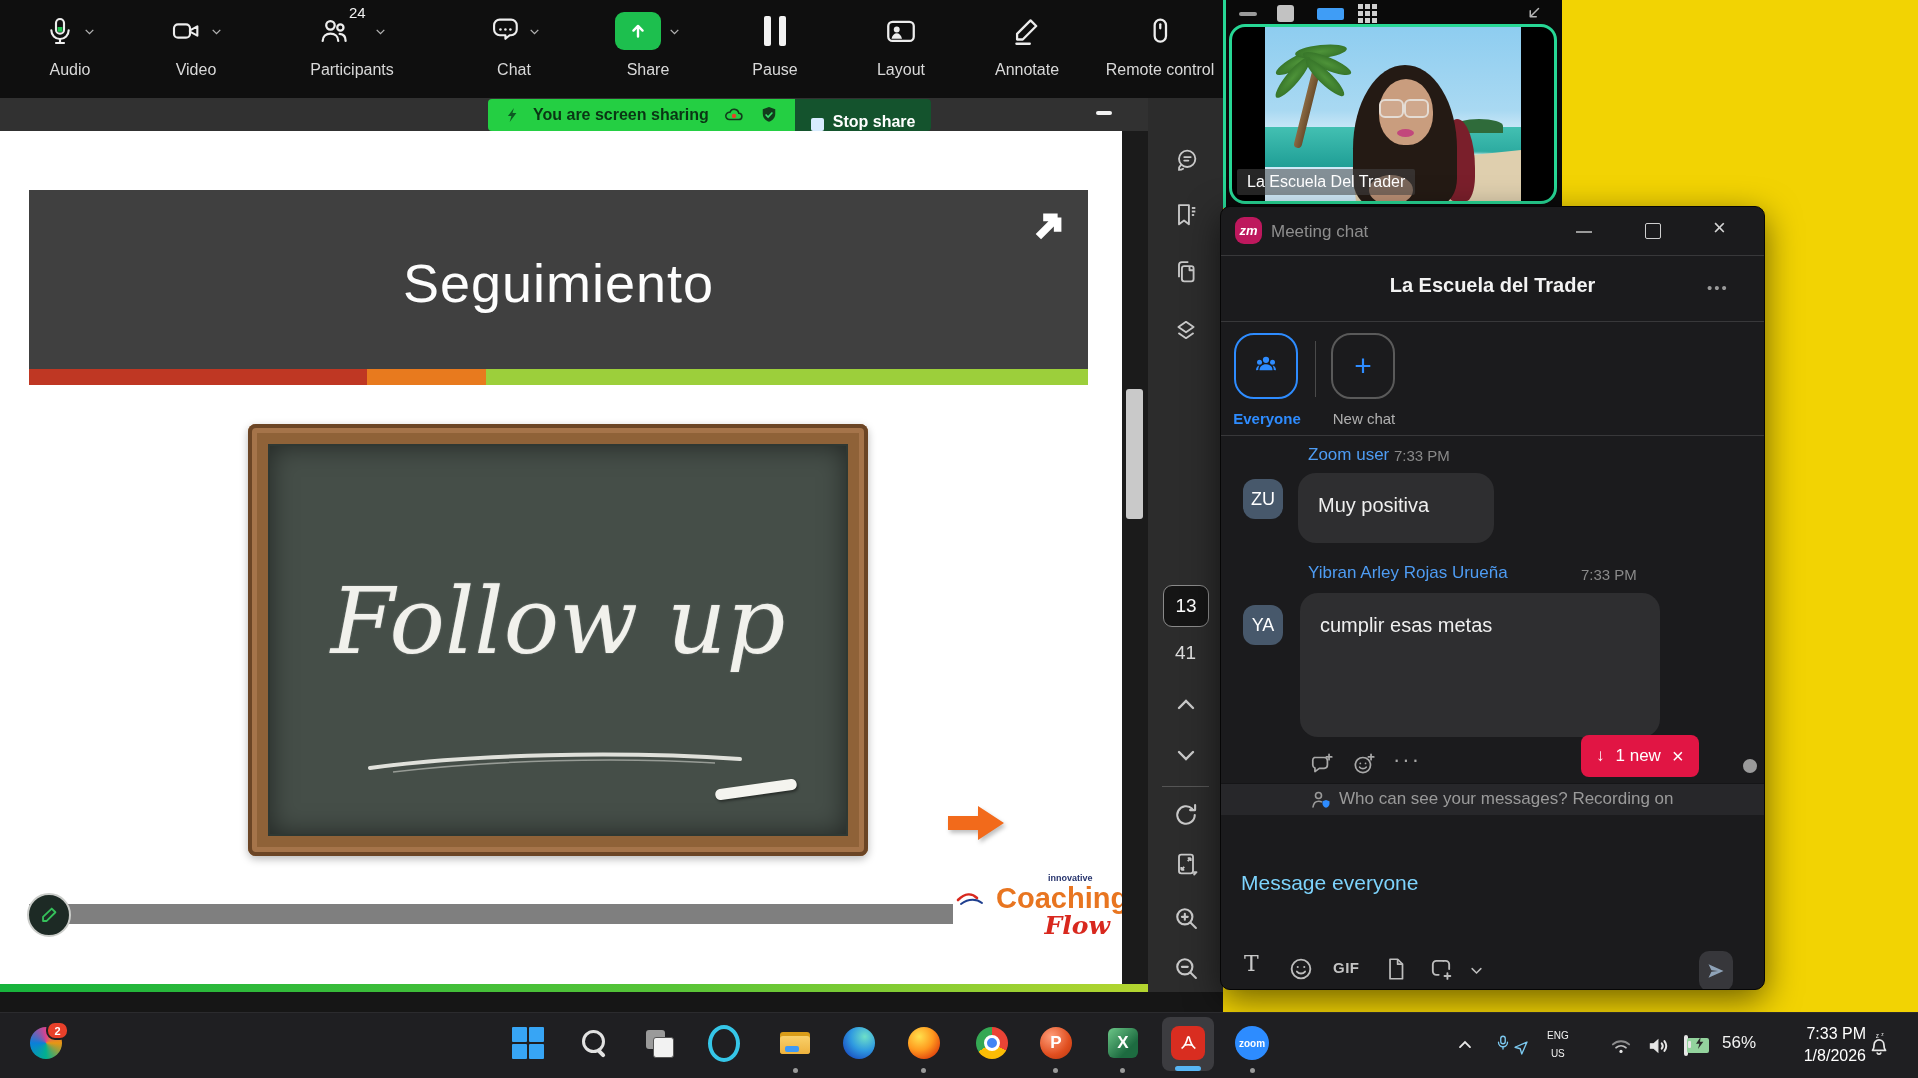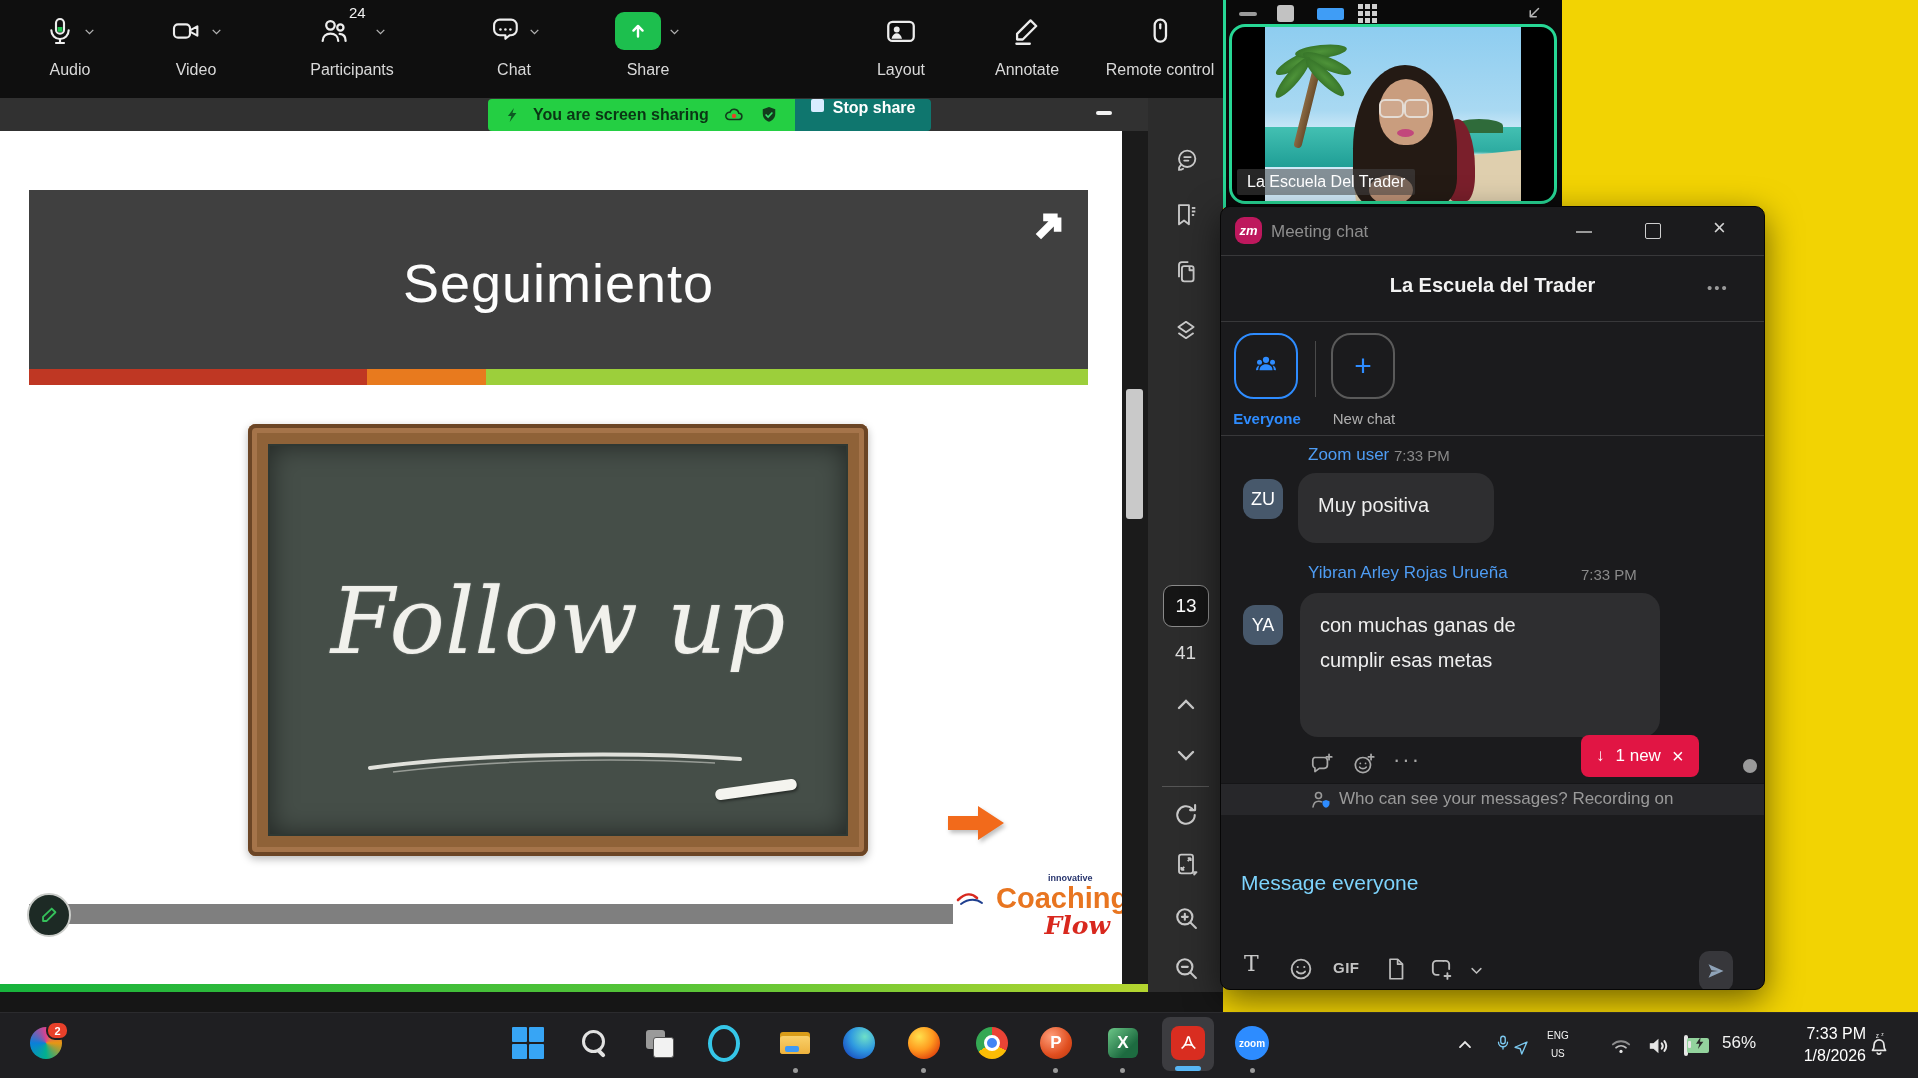--- a/index.html
+++ b/index.html
@@ -27,21 +27,21 @@
   #share-scroll-thumb{left:4px;top:258px;width:17px;height:130px;background:#c9c9c9;border-radius:3px;}
   #share-green-border{left:0;top:886px;width:1223px;height:8px;
       background:linear-gradient(90deg,#17b33c 0%,#57c437 55%,#c3d82e 100%);}
   #mini-dash{left:1096px;top:13px;width:16px;height:4px;background:#f2f2f2;border-radius:2px;}
 
   
   #share-banner{left:488px;top:1px;height:32px;display:flex;}
   .banner-green{background:#24cf43;border-radius:4px 0 0 4px;display:flex;align-items:center;
                 gap:12px;padding:0 16px;}
   .banner-text{font-size:16px;font-weight:bold;color:#0a3514;}
-  .banner-red{background:#0f766e;border-radius:0 4px 4px 0;display:flex;align-items:flex-start;
+  .banner-red{background:#14532d;border-radius:0 4px 4px 0;display:flex;align-items:flex-end;
               gap:9px;padding:0 16px;}
   .stop-square{width:13px;height:13px;background:#d8ecff;border-radius:2px;}
   .banner-red span{color:#fff;font-size:16px;font-weight:bold;}
 
   
   #slide-band{left:29px;top:59px;width:1059px;height:179px;background:#404040;}
   #slide-title{width:100%;text-align:center;top:62px;font-size:54px;color:#fdfdfd;letter-spacing:1px;}
   #band-arrow{right:18px;top:15px;}
   #slide-stripe{left:29px;top:238px;width:1059px;height:16px;display:flex;}
   .stripe-red{width:338px;background:#bf3723;}
@@ -280,20 +280,29 @@
         </span>
       <span class="chev">
         <svg width="13" height="13" viewBox="0 0 24 24" fill="none" stroke="#cfcfcf" stroke-width="2.4">
             <path d="M5 9l7 7 7-7"></path>
           </svg>
         </span>
     </div>
     <div class="tb-label">Share</div>
   </div>
 
+  <div class="tb-item" style="left:710px;">
+    <div class="tb-iconrow">
+      <span style="display:flex;gap:8px;">
+        <span style="width:7px;height:30px;background:#f2f2f2;border-radius:2px;"></span>
+        <span style="width:7px;height:30px;background:#f2f2f2;border-radius:2px;"></span>
+      </span>
+    </div>
+    <div class="tb-label">Pause</div>
+  </div>
 
   <div class="tb-item" style="left:836px;">
     <div class="tb-iconrow">
       <span>
         <svg width="36" height="34" viewBox="0 0 24 24" fill="none" stroke="#ededed" stroke-width="1.6">
           <rect x="3" y="5.5" width="18" height="13.5" rx="3"></rect>
           <circle cx="9" cy="11" r="2.1" fill="#ededed" stroke="none"></circle>
           <path d="M5.3 17.4c.6-2.6 2-3.9 3.7-3.9s3.1 1.3 3.7 3.9z" fill="#ededed" stroke="none"></path>
         </svg>
         </span>
@@ -583,21 +592,20 @@
   <div class="msg-time" style="left:173px;top:240px;">7:33 PM</div>
   <div class="avatar" style="left:22px;top:272px;">ZU</div>
   <div class="bubble" style="left:77px;top:266px;width:196px;height:70px;">
     <div>Muy positiva</div>
   </div>
 
   <div class="msg-sender" style="left:87px;top:356px;">Yibran Arley Rojas Urueña</div>
   <div class="msg-time" style="left:360px;top:359px;">7:33 PM</div>
   <div class="avatar" style="left:22px;top:398px;">YA</div>
   <div class="bubble" style="left:79px;top:386px;width:360px;height:144px;">
-    <div>con muchas ganas de</div>
     <div>cumplir esas metas</div>
   </div>
 
   <span class="react-ic" style="left:88px;top:544px;">
     <svg width="26" height="26" viewBox="0 0 24 24" fill="none" stroke="#a8a8a8" stroke-width="1.6" stroke-linejoin="round">
       <path d="M5 6h9a3 3 0 0 1 3 3v4a3 3 0 0 1-3 3H9.5l-4 3v-3.2A3 3 0 0 1 3.5 13V9A3 3 0 0 1 5 6z"></path>
       <path d="M18.5 3v5M16 5.5h5" stroke-linecap="round"></path>
     </svg>
     </span>
   <span class="react-ic" style="left:130px;top:544px;">

